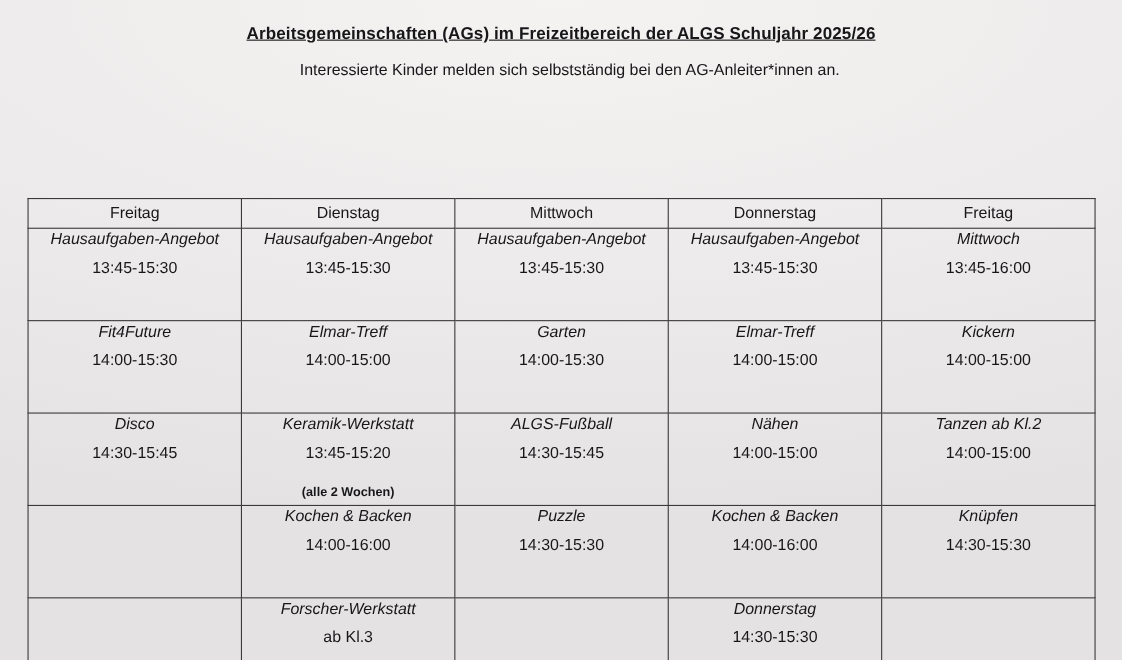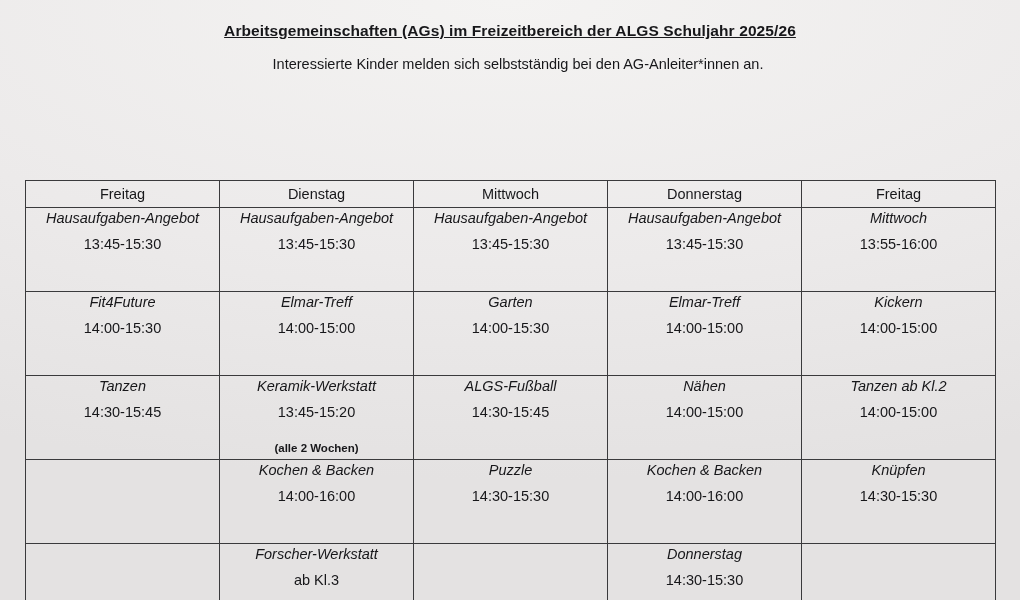--- a/index.html
+++ b/index.html
@@ -141,21 +141,21 @@
             <span class="line2">13:45-15:30</span>
             <span class="line3 small"></span>
           </td>
           <td class="cell">
             <span class="line1">Hausaufgaben-Angebot</span>
             <span class="line2">13:45-15:30</span>
             <span class="line3 small"></span>
           </td>
           <td class="cell">
             <span class="line1">Mittwoch</span>
-            <span class="line2">13:55-16:00</span>
+            <span class="line2">13:45-16:00</span>
             <span class="line3 small"></span>
           </td>
         </tr>
 
         <tr>
           <td class="cell">
             <span class="line1">Fit4Future</span>
             <span class="line2">14:00-15:30</span>
             <span class="line3 small"></span>
           </td>
@@ -176,21 +176,21 @@
           </td>
           <td class="cell">
             <span class="line1">Kickern</span>
             <span class="line2">14:00-15:00</span>
             <span class="line3 small"></span>
           </td>
         </tr>
 
         <tr>
           <td class="cell">
-            <span class="line1">Tanzen</span>
+            <span class="line1">Disco</span>
             <span class="line2">14:30-15:45</span>
             <span class="line3 small"></span>
           </td>
           <td class="cell">
             <span class="line1">Keramik-Werkstatt</span>
             <span class="line2">13:45-15:20</span>
             <span class="line3 small">(alle 2 Wochen)</span>
           </td>
           <td class="cell">
             <span class="line1">ALGS-Fußball</span>

